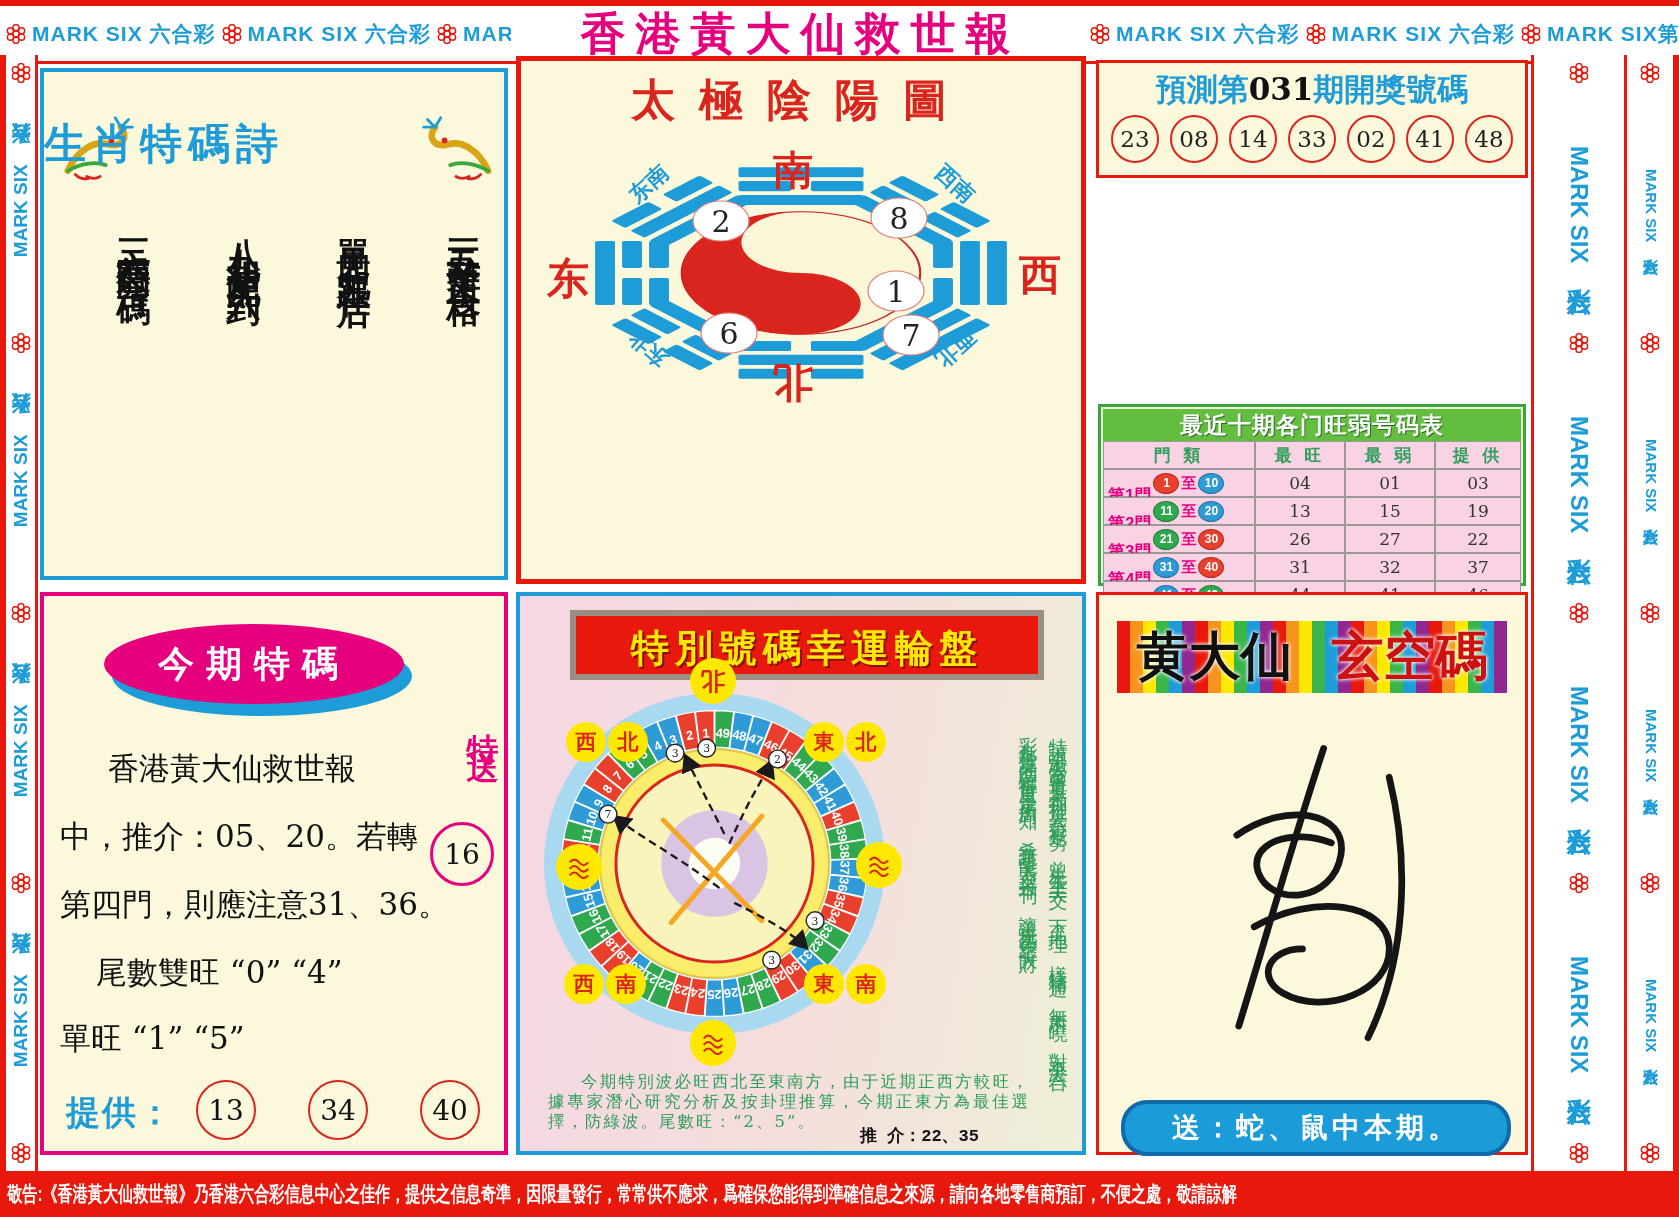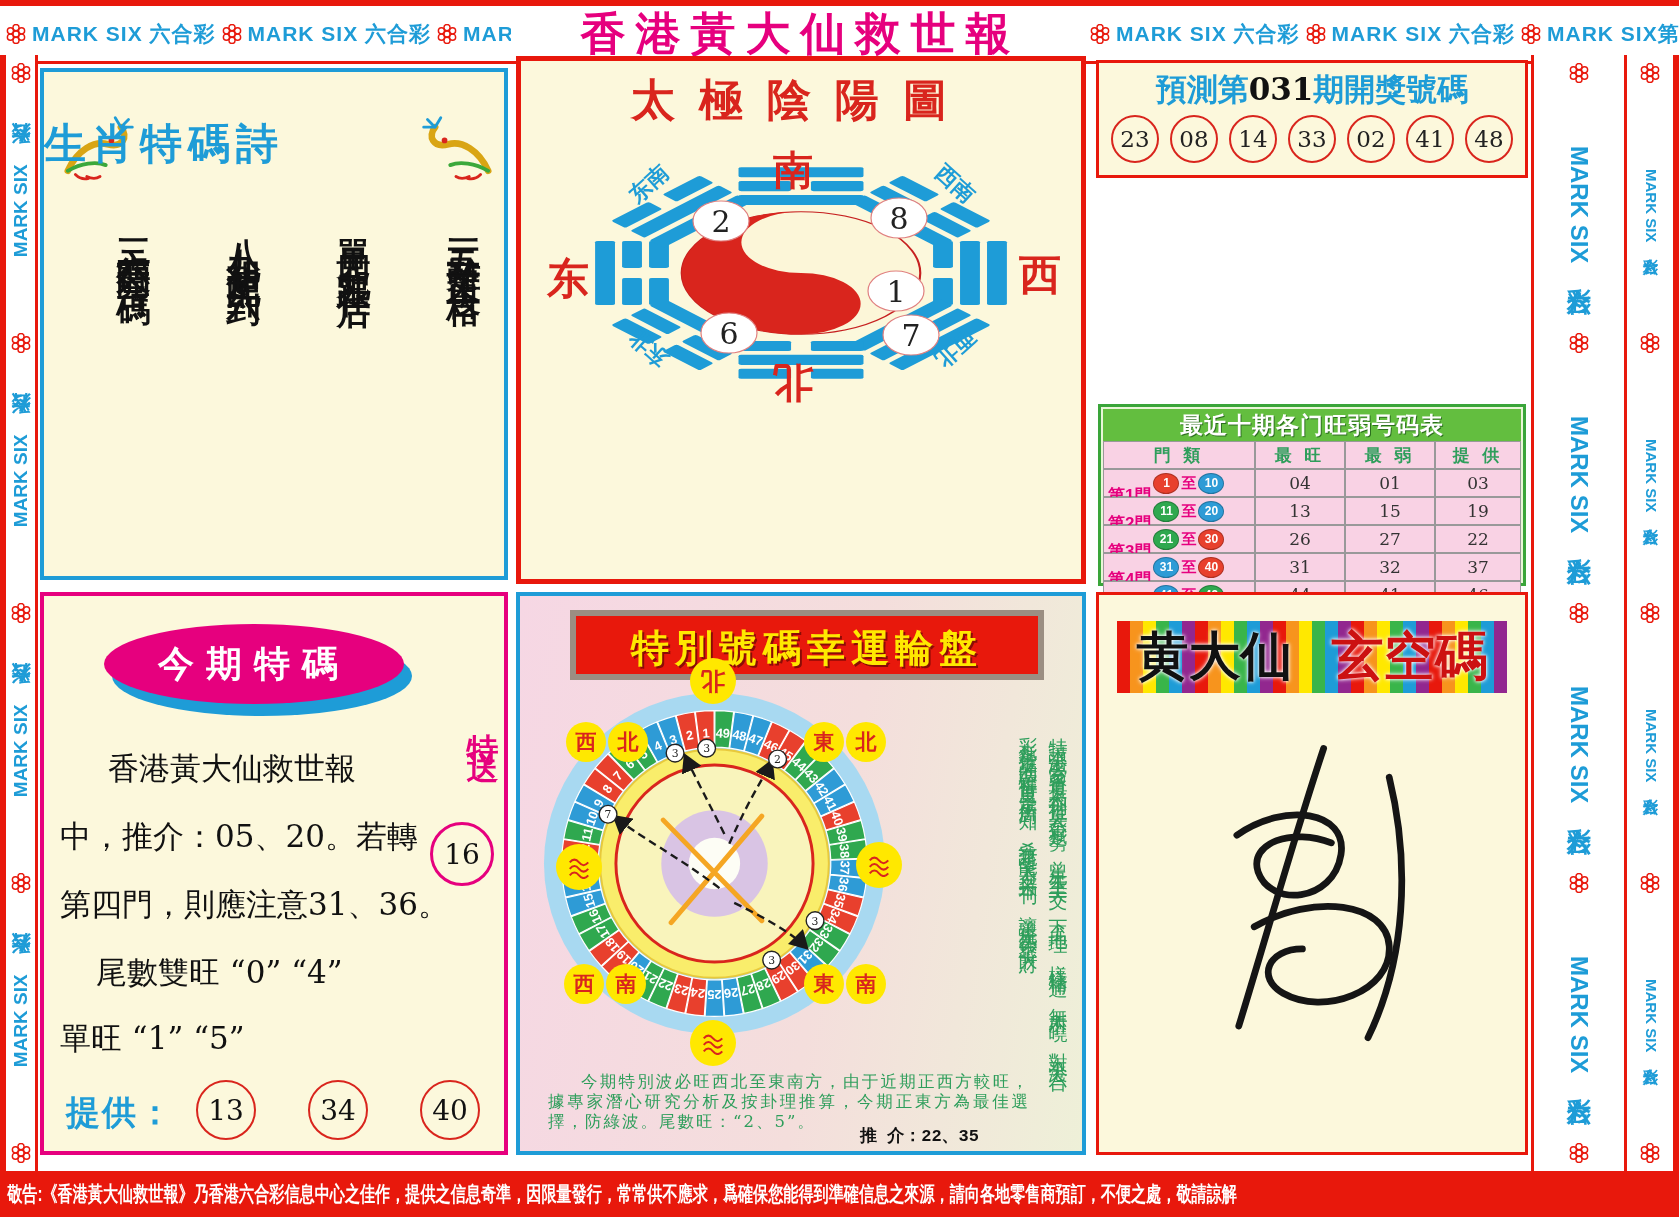--- a/index.html
+++ b/index.html
@@ -829,18 +829,19 @@
         <span class="xk-red">玄空碼</span>
     </div>
     <svg class="abs" style="left:80px;top:118px;" width="270" height="360" viewBox="0 0 280 360">
       <g fill="none" stroke="#151515" stroke-width="7" stroke-linecap="round">
         <path d="M150,30 C120,120 95,210 62,318"></path>
         <path d="M60,120 C110,85 175,95 168,140 C160,190 95,195 82,158 C72,128 118,112 158,128"></path>
         <path d="M78,215 C140,180 215,190 218,235 C221,282 150,308 108,284 C80,268 92,238 128,238"></path>
         <path d="M218,60 C240,150 235,250 196,330"></path>
       </g>
     </svg>
+    <div class="gift-pill">送：蛇、鼠中本期。</div>
   </div>
 
   <div class="footer-banner">
     <div class="footer-inner">敬告:《香港黃大仙救世報》乃香港六合彩信息中心之佳作，提供之信息奇準，因限量發行，常常供不應求，爲確保您能得到準確信息之來源，請向各地零售商預訂，不便之處，敬請諒解</div>
   </div>
 </div>
 
 </body></html>

